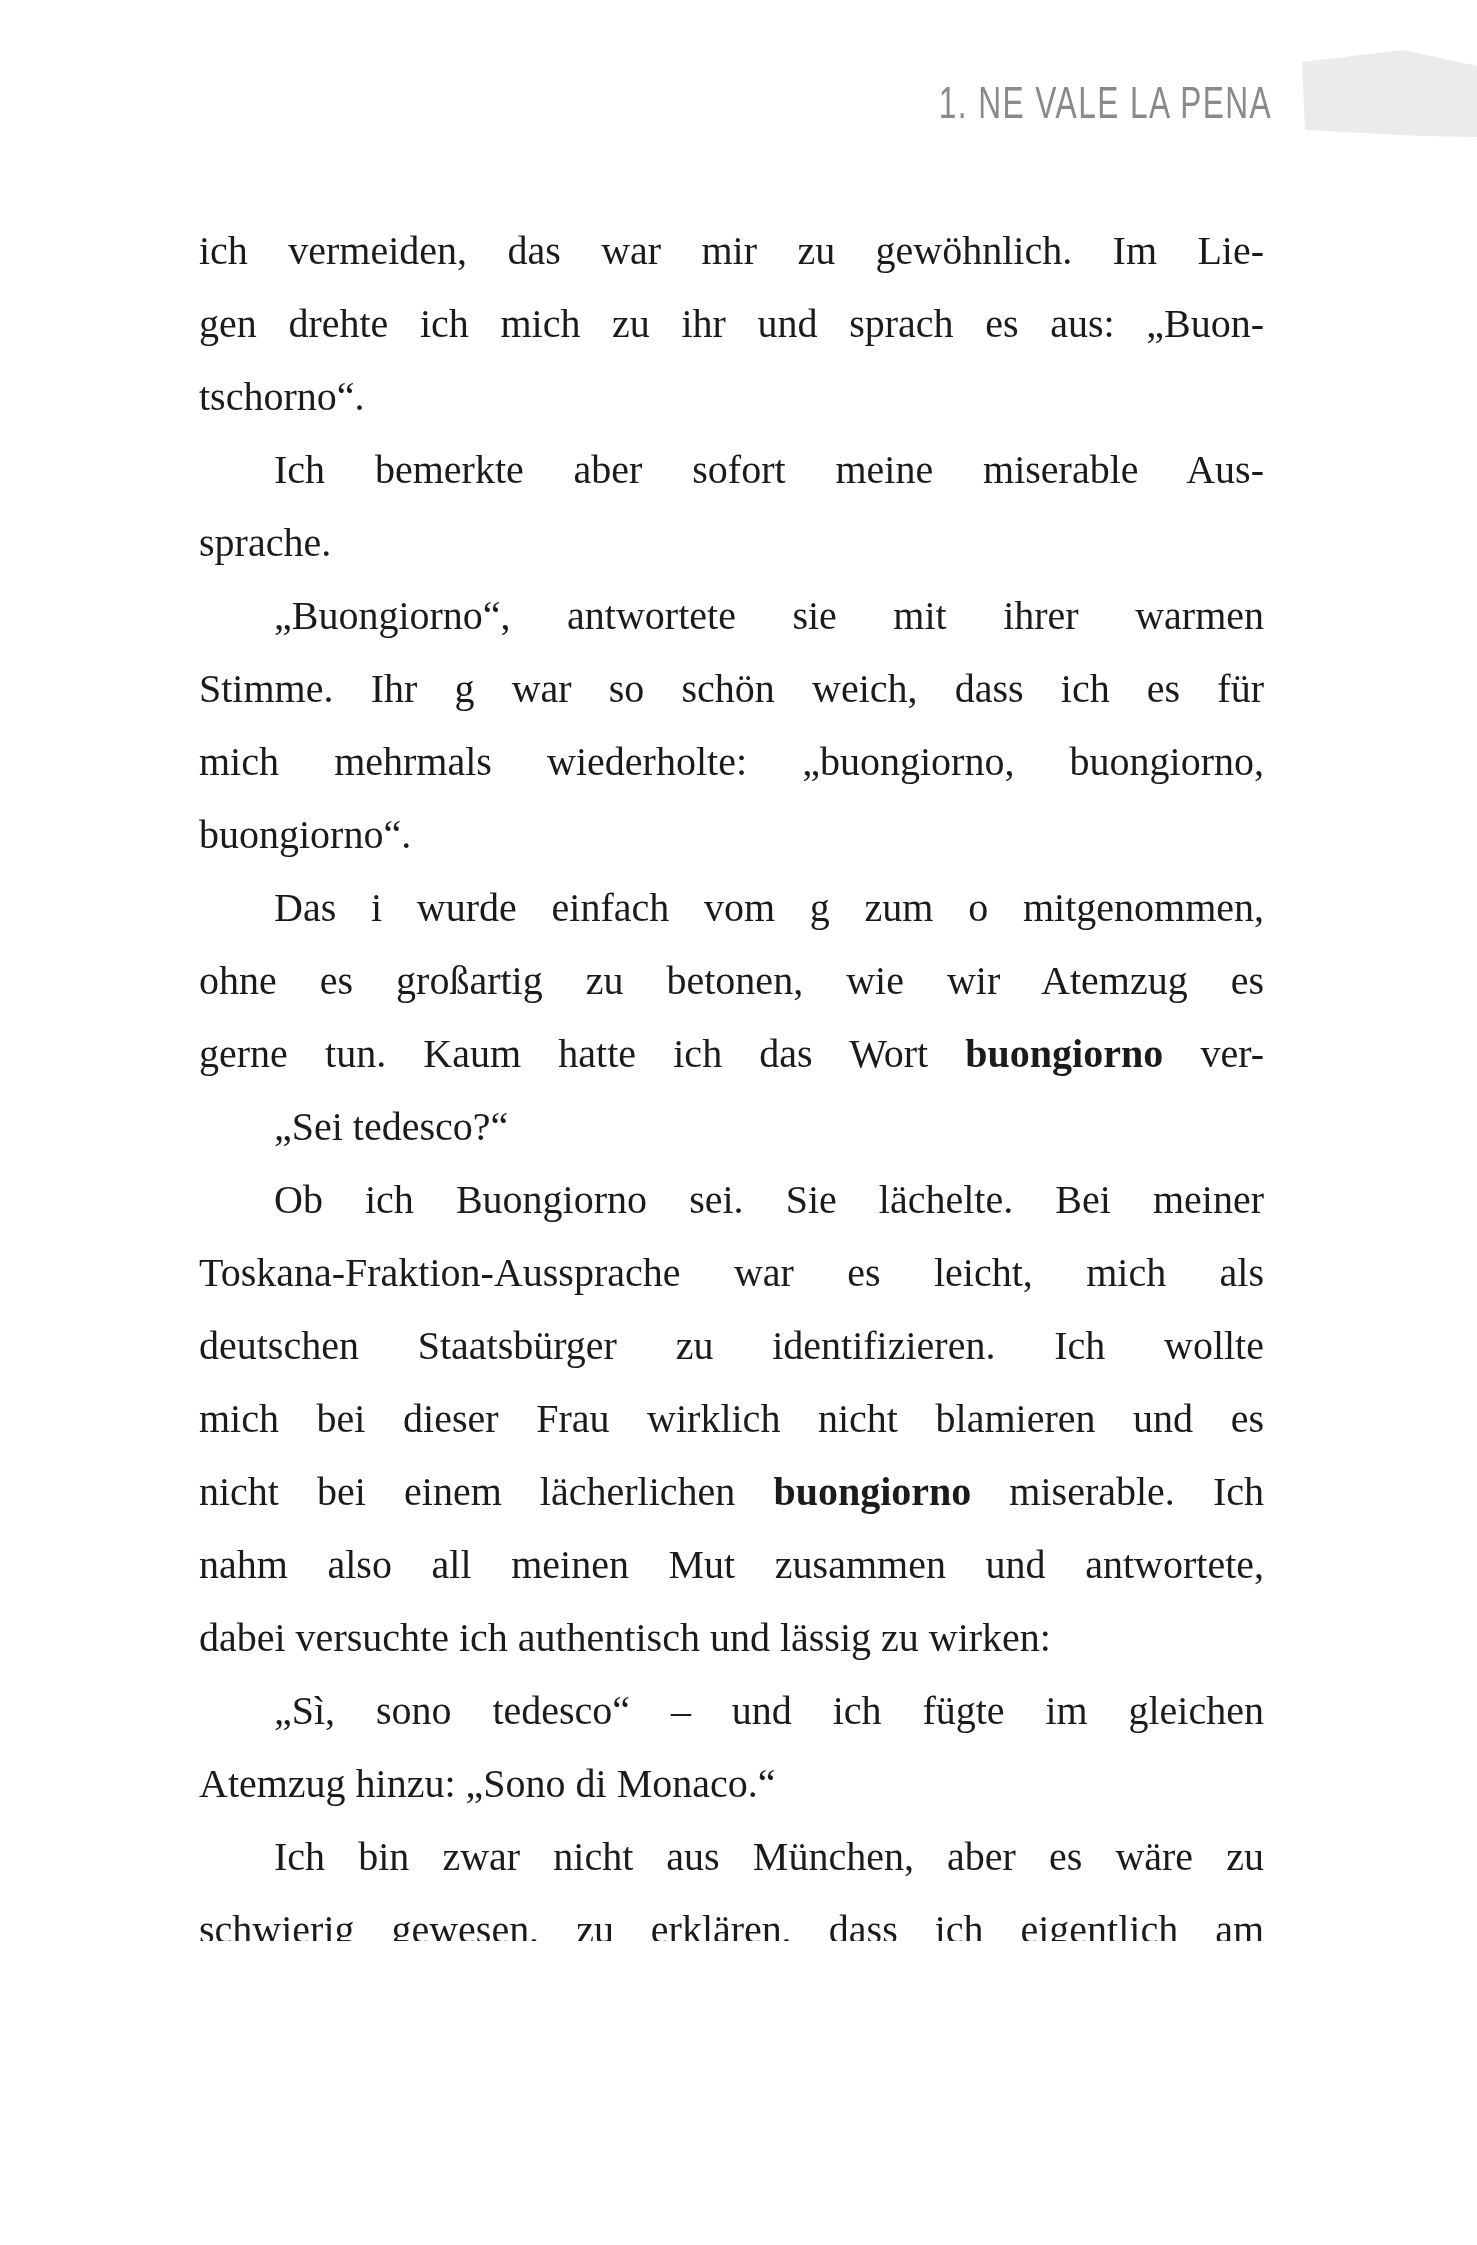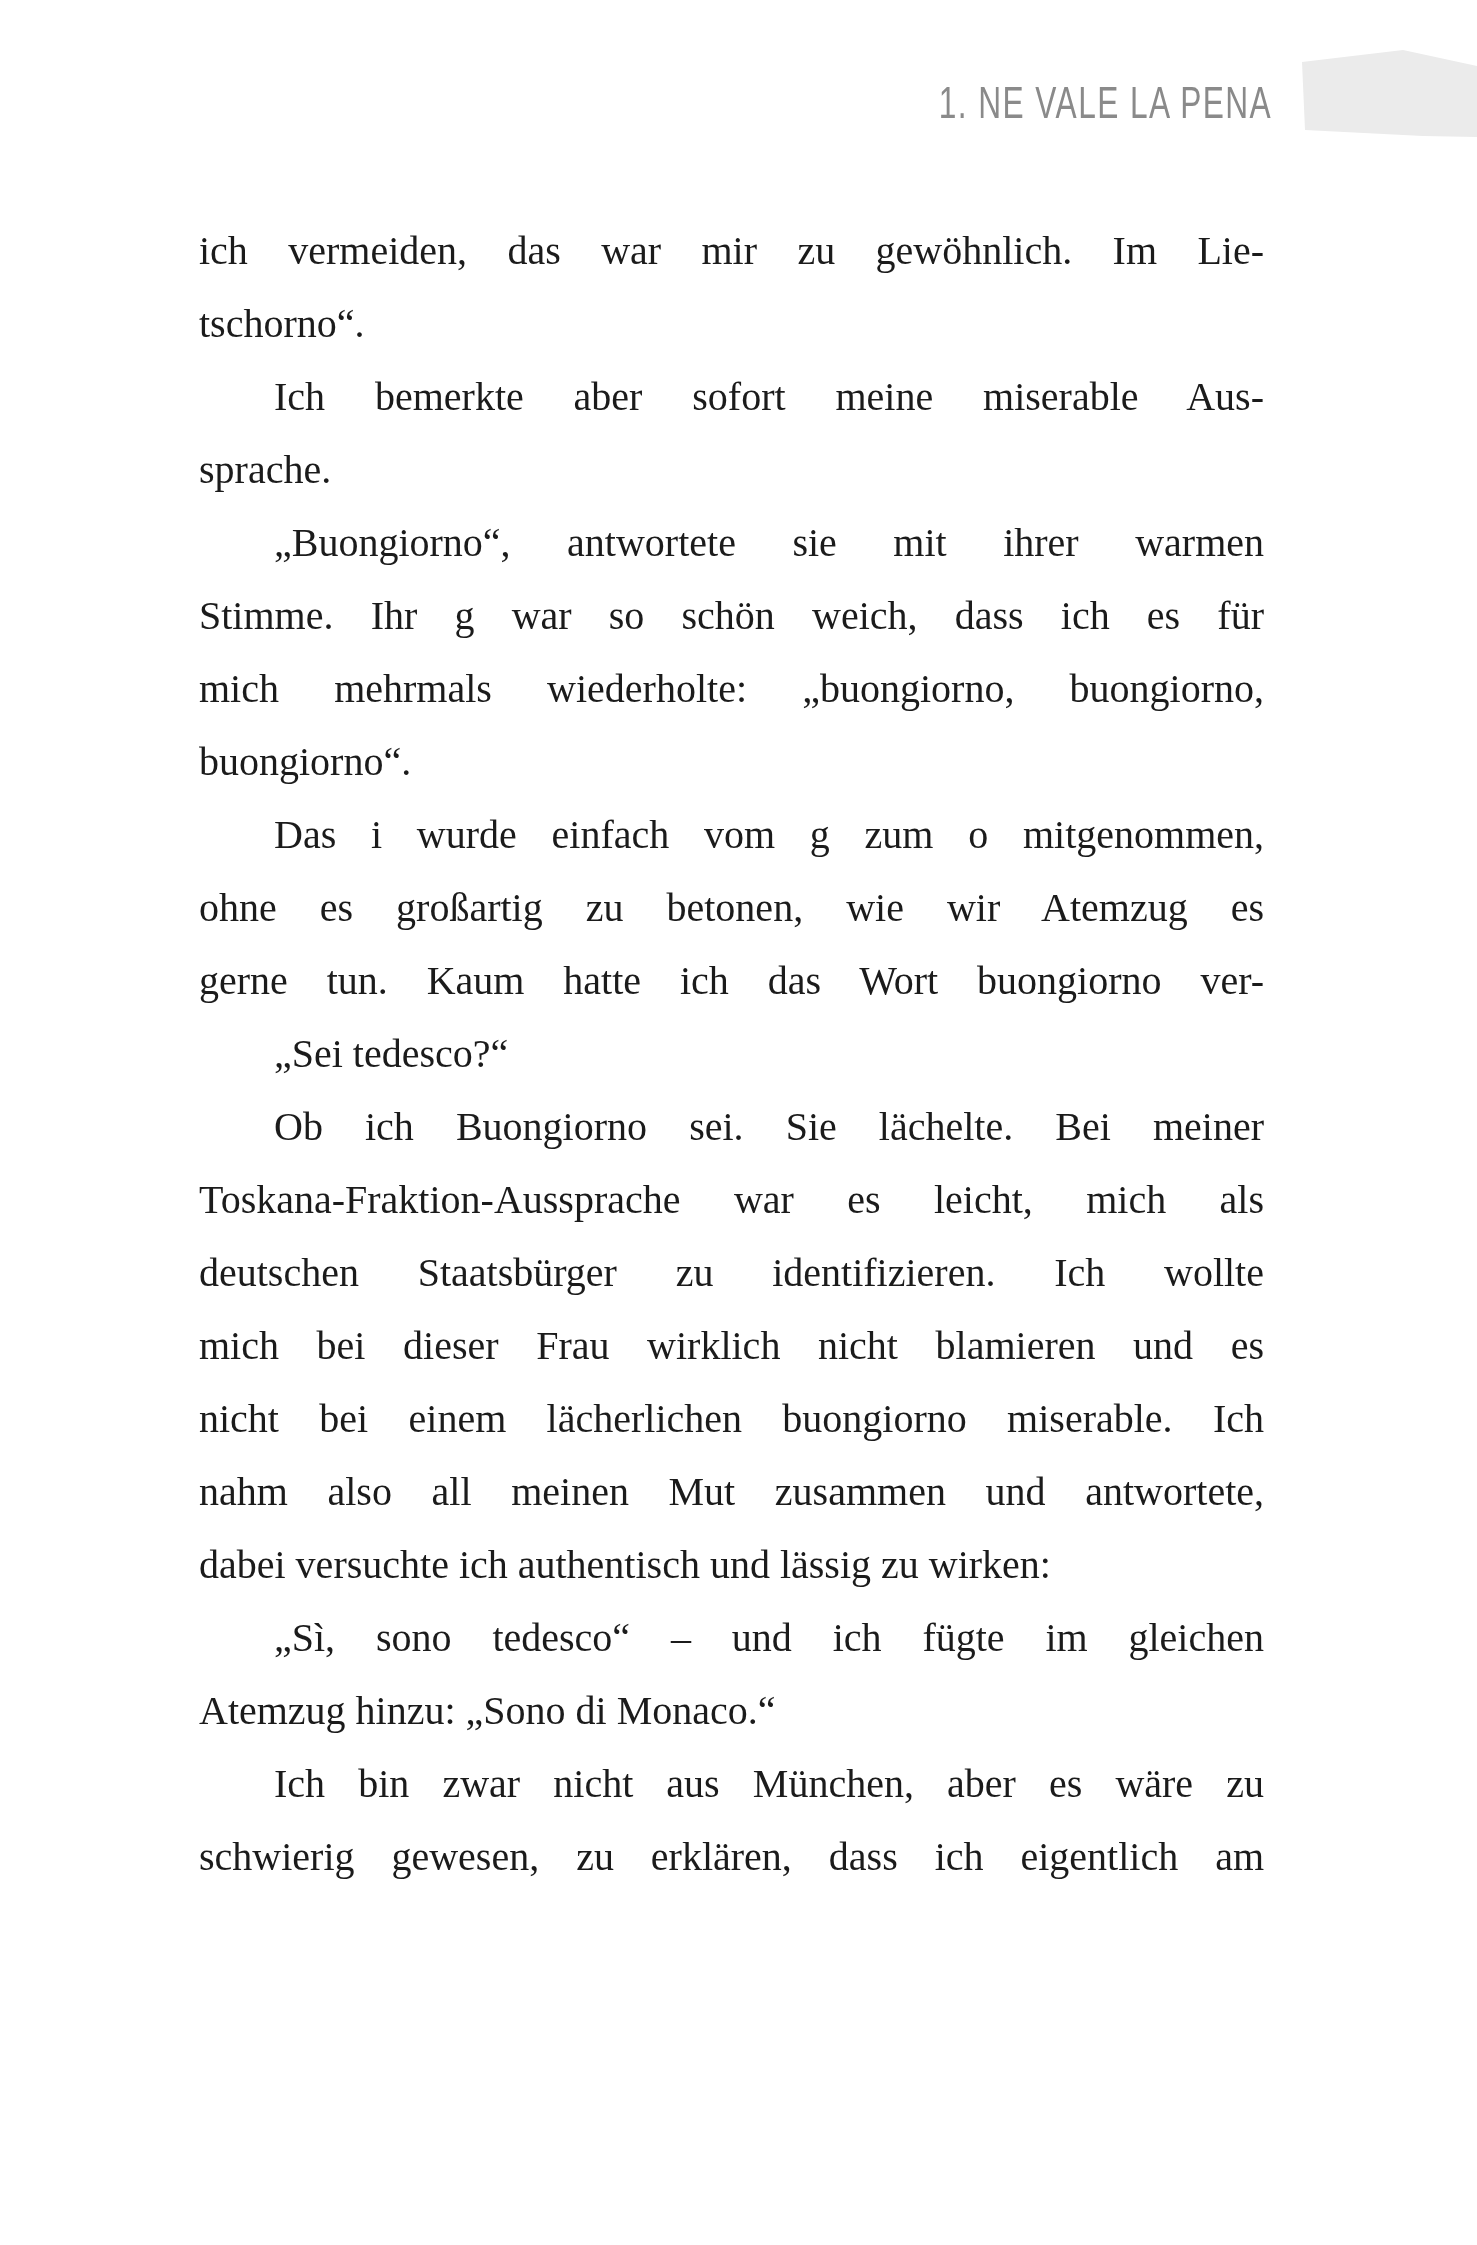--- a/index.html
+++ b/index.html
@@ -56,21 +56,21 @@
     white-space: normal;
     text-align-last: justify;
   }
   .line.indent {
     padding-left: 75px;
   }
   .line.indent.just {
     text-indent: 0;
   }
   .bold {
-    font-weight: normal;
+    font-weight: bold;
   }
   .page-number {
     position: absolute;
     top: 2093px;
     left: 205px;
     width: 1065px;
     text-align: center;
     font-family: "Liberation Sans", sans-serif;
     font-size: 32px;
     letter-spacing: 4px;
@@ -83,20 +83,21 @@
 <div class="page">
 
   <svg class="corner-shape" viewBox="0 0 182 105" xmlns="http://www.w3.org/2000/svg">
     <polygon points="7,22 108,10 182,26 182,97 128,96 10,90" fill="#ebebeb"></polygon>
   </svg>
 
   <div class="running-head">1. NE VALE LA PENA</div>
 
   <div class="body-text">
       <div class="line just"><span>ich vermeiden, das war mir zu gewöhnlich. Im Lie-</span></div>
+      <div class="line just"><span>gen drehte ich mich zu ihr und sprach es aus: „Buon-</span></div>
       <div class="line"><span>tschorno“.</span></div>
       <div class="line just indent"><span>Ich bemerkte aber sofort meine miserable Aus-</span></div>
       <div class="line"><span>sprache.</span></div>
       <div class="line just indent"><span>„Buongiorno“, antwortete sie mit ihrer warmen</span></div>
       <div class="line just"><span>Stimme. Ihr g war so schön weich, dass ich es für</span></div>
       <div class="line just"><span>mich mehrmals wiederholte: „buongiorno, buongiorno,</span></div>
       <div class="line"><span>buongiorno“.</span></div>
       <div class="line just indent"><span>Das i wurde einfach vom g zum o mitgenommen,</span></div>
       <div class="line just"><span>ohne es großartig zu betonen, wie wir Atemzug es</span></div>
       <div class="line just"><span>gerne tun. Kaum hatte ich das Wort </span><span class="bold">buongiorno</span><span> ver-</span></div>

